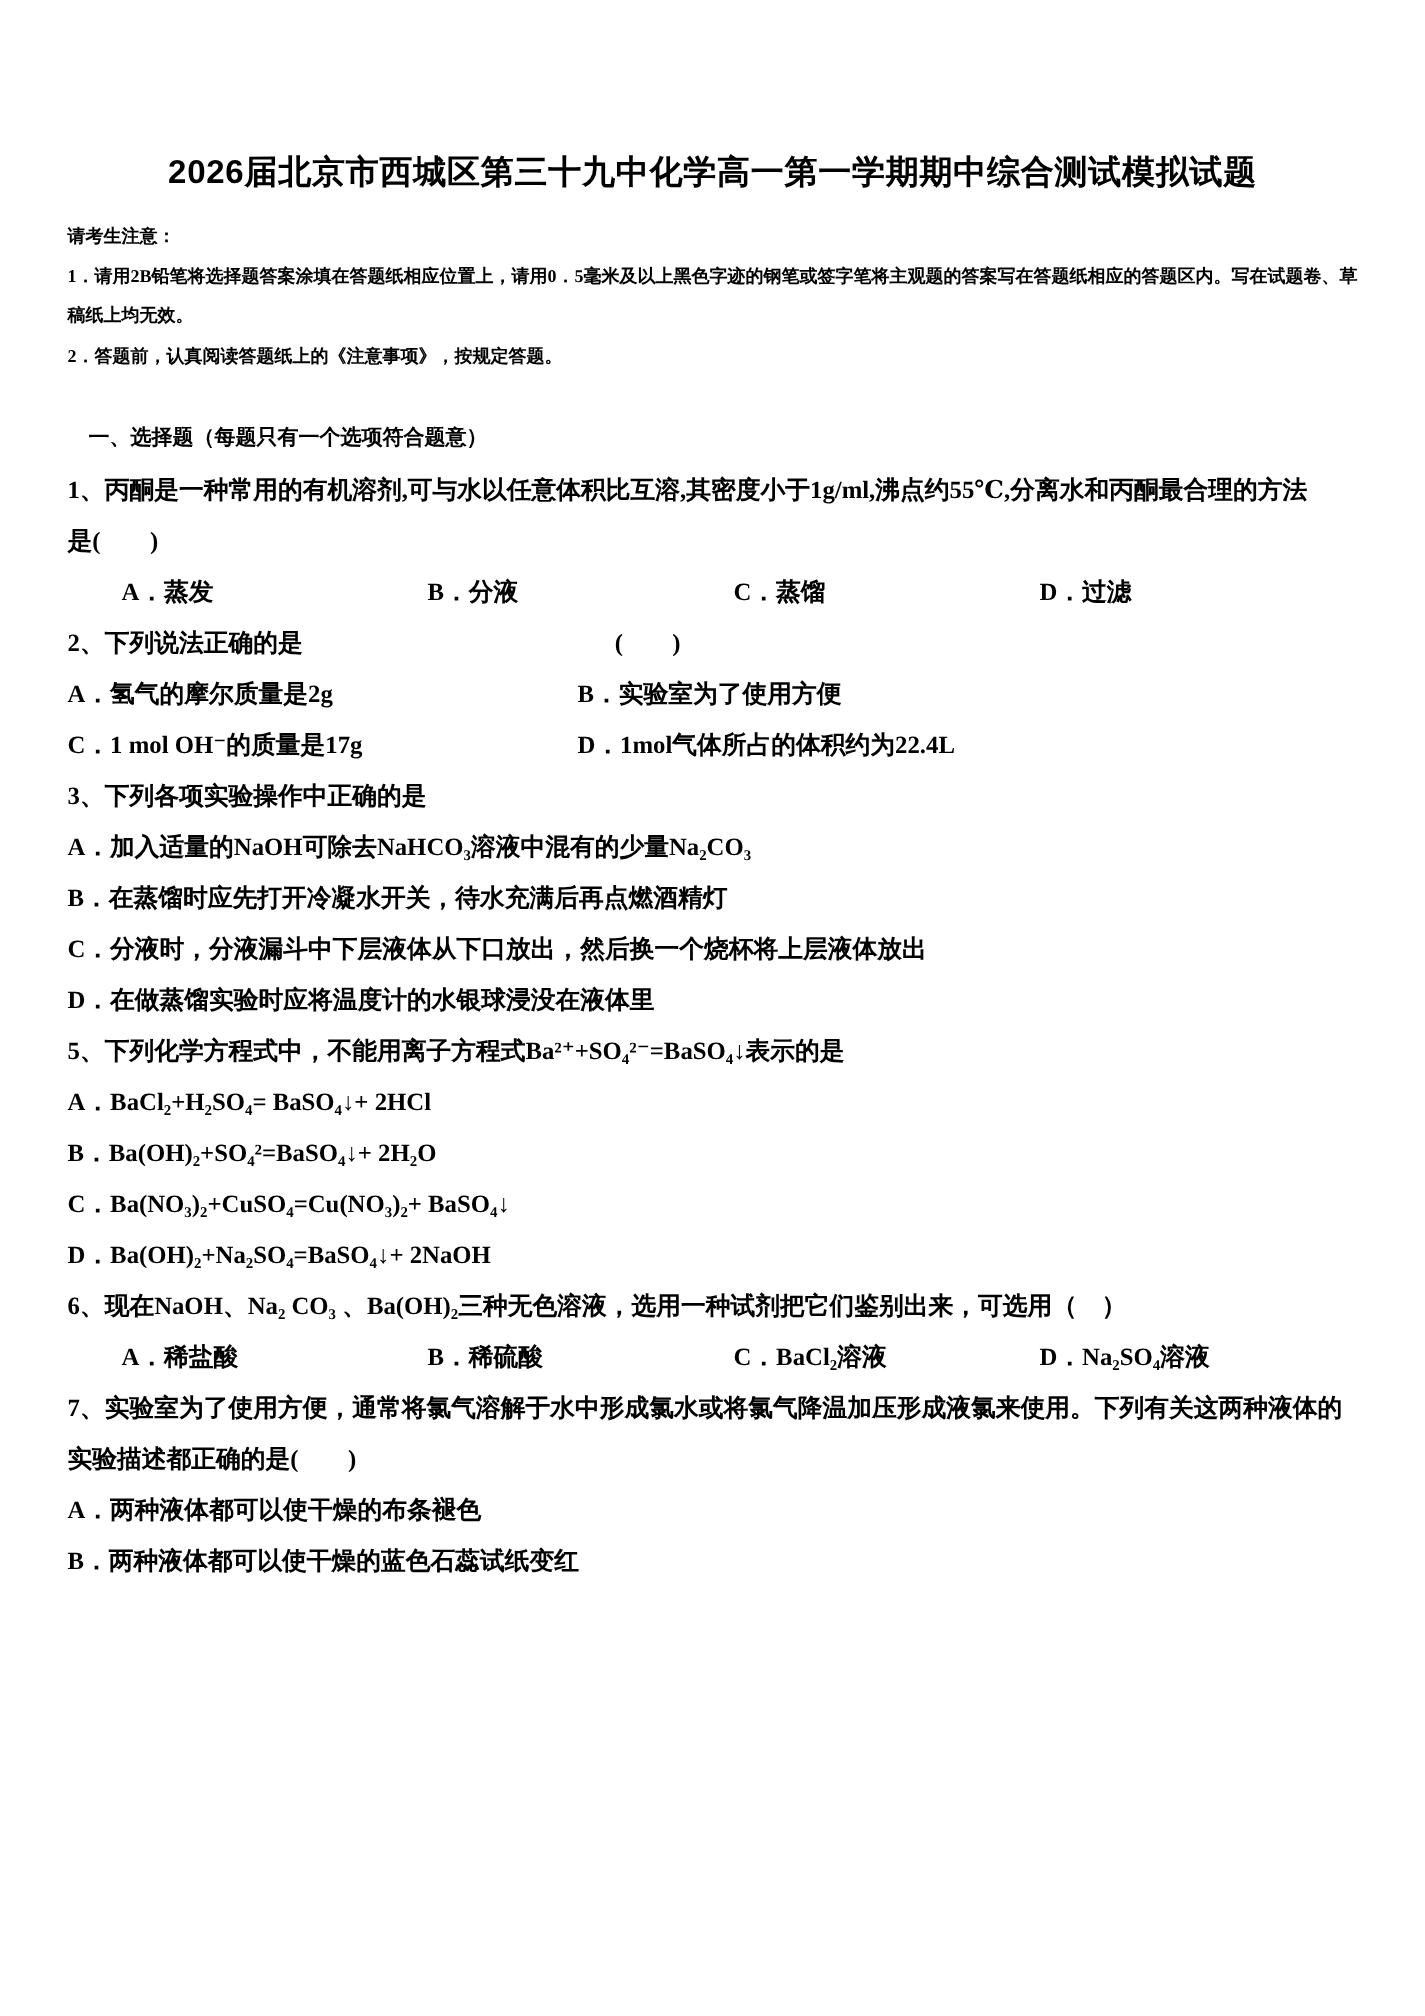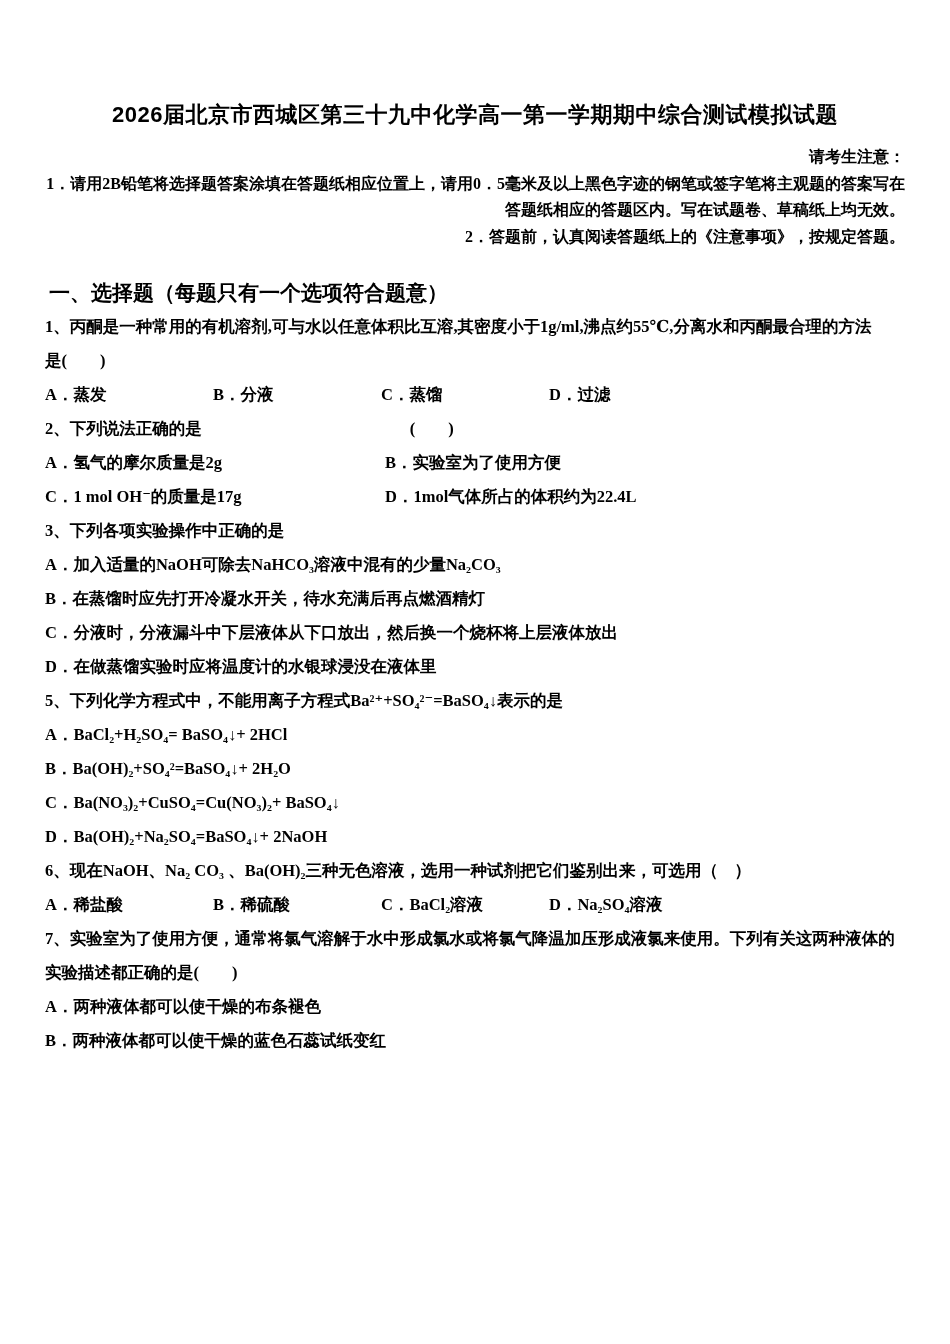--- a/index.html
+++ b/index.html
@@ -18,31 +18,31 @@
   }
   .title {
     font-family: "Liberation Sans", "DejaVu Sans", sans-serif;
     font-weight: 900;
     font-size: 22px;
     line-height: 30px;
     text-align: center;
     margin: 0 0 14px 0;
     letter-spacing: 0.5px;
   }
-  .notice { font-size: 16px; line-height: 26.5px; text-align: right; }
+  .notice { font-size: 12px; line-height: 26.5px; }
   .notice p { margin: 0; }
   .section-head {
-    font-size: 21px;
+    font-size: 14px;
     line-height: 34px;
-    margin: 26px 0 0 4px;
+    margin: 26px 0 0 14px;
   }
   .qarea { font-size: 16.5px; }
   .ln { margin: 0; line-height: 34px; }
   .opts-4 { display: flex; }
-  .opts-4 span { display: inline-block; width: 168px; }
+  .opts-4 span { display: inline-block; width: 168px; margin-left: 36px; }
   .opts-4 span:last-child { width: auto; }
   .opts-2 { display: grid; grid-template-columns: 340px 1fr; }
   .q2-bracket { margin-left: 208px; }
 </style>
 </head>
 <body>
 
 <div class="page">
 
   <h1 class="title">2026届北京市西城区第三十九中化学高一第一学期期中综合测试模拟试题</h1>

